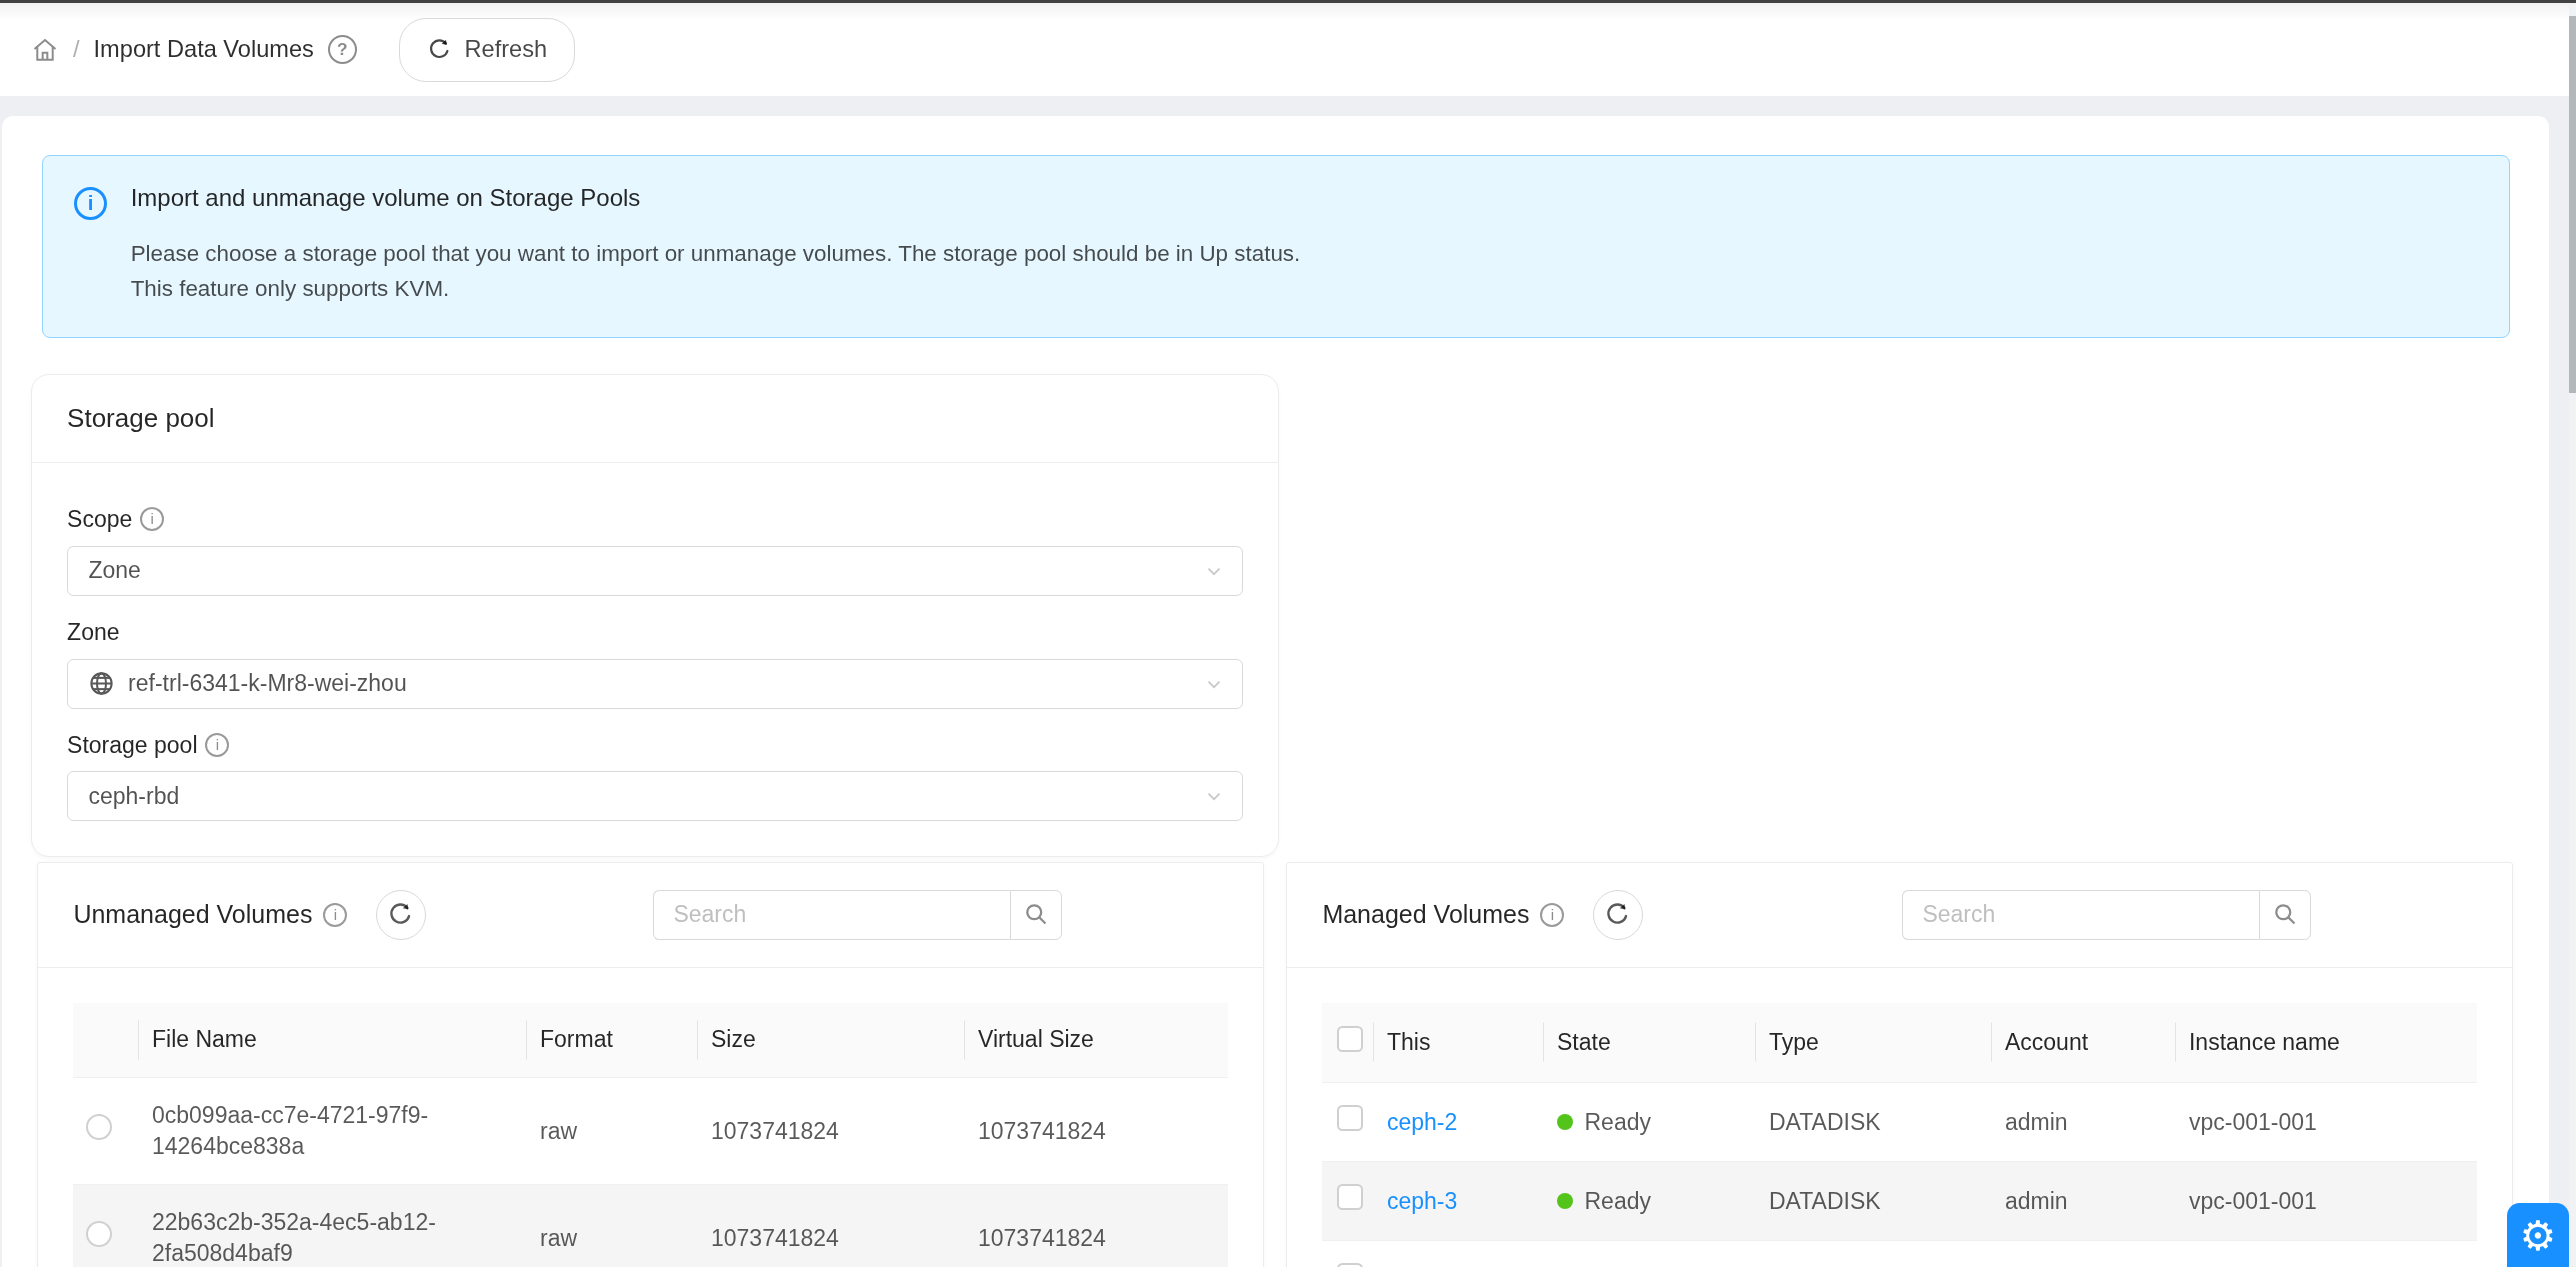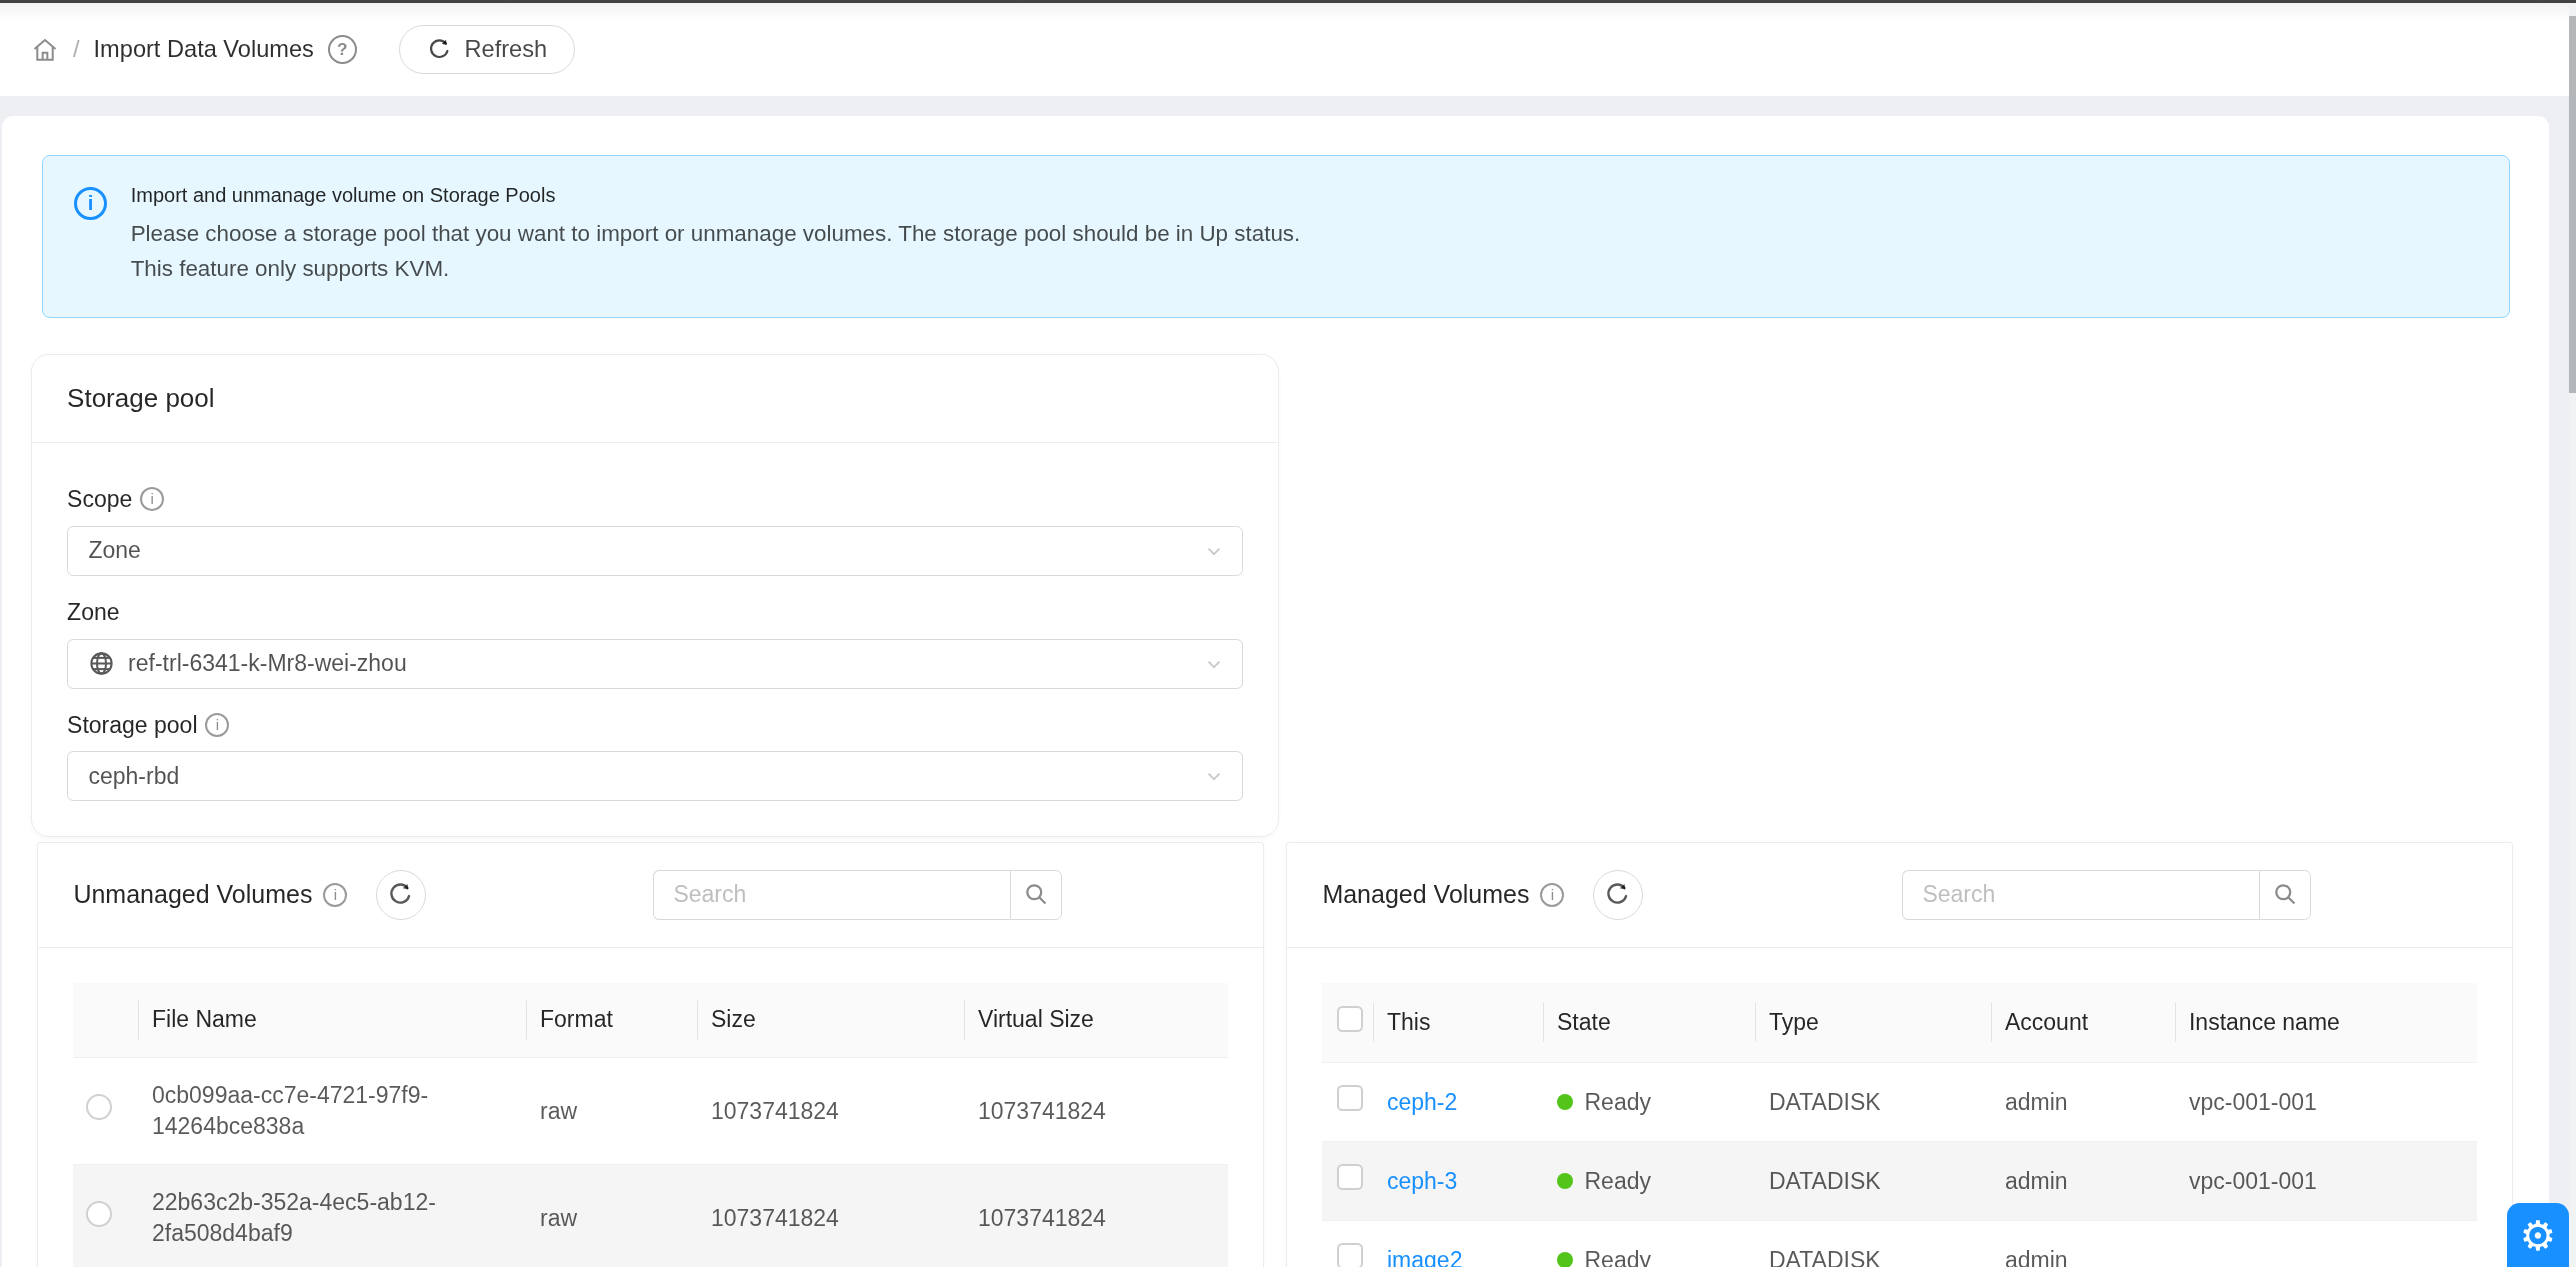--- a/index.html
+++ b/index.html
@@ -26,21 +26,21 @@
   .breadcrumb { display: flex; align-items: center; gap: 14px; }
   .crumb-sep { color: #b0b0b0; font-size: 23.6px; }
   .crumb-title { color: rgba(0,0,0,0.82); font-size: 23.6px; }
   .icon-circle {
     width: 29px; height: 29px; border: 2px solid #8c8c8c; border-radius: 50%;
     display: inline-flex; align-items: center; justify-content: center;
     color: #8c8c8c; font-size: 17.3px; font-weight: bold; flex: none;
   }
   .btn-refresh {
     margin-left: 42px;
-    height: 49px;
+    height: 64px;
     border: 1.6px solid #d9d9d9; border-radius: 27px;
     background: #fff;
     display: inline-flex; align-items: center; gap: 12.6px;
     padding: 12px 27px;
     font-size: 23.6px; color: rgba(0,0,0,0.72);
     cursor: pointer;
   }
   svg.ic { display: block; }
 
   
@@ -64,21 +64,21 @@
     padding: 28px 31px 31px 31px;
     display: flex; gap: 23.6px;
     margin: 0 4.7px 36px 4.7px;
   }
   .alert-icon {
     width: 33px; height: 33px; border: 3.1px solid #1890ff; border-radius: 50%;
     color: #1890ff; font-size: 20.4px; font-weight: bold;
     display: flex; align-items: center; justify-content: center;
     flex: none; margin-top: 3.1px; font-style: normal;
   }
-  .alert-title { font-size: 20px; color: rgba(0,0,0,0.85); margin-bottom: 9px; font-weight: 500;}
+  .alert-title { font-size: 24px; color: rgba(0,0,0,0.85); margin-bottom: 24px; font-weight: 500;}
   .alert-desc { font-size: 22.4px; color: rgba(0,0,0,0.70); line-height: 35px; }
 
   
   .card {
     background: #fff;
     border: 1.6px solid #ececec;
     border-radius: 3.1px;
     box-shadow: 0 1.6px 4.7px rgba(0,0,0,0.03);
   }
   .pool-card { width: 1248px; margin-left: -6.3px; margin-bottom: 4.7px; border-radius: 18px; }

